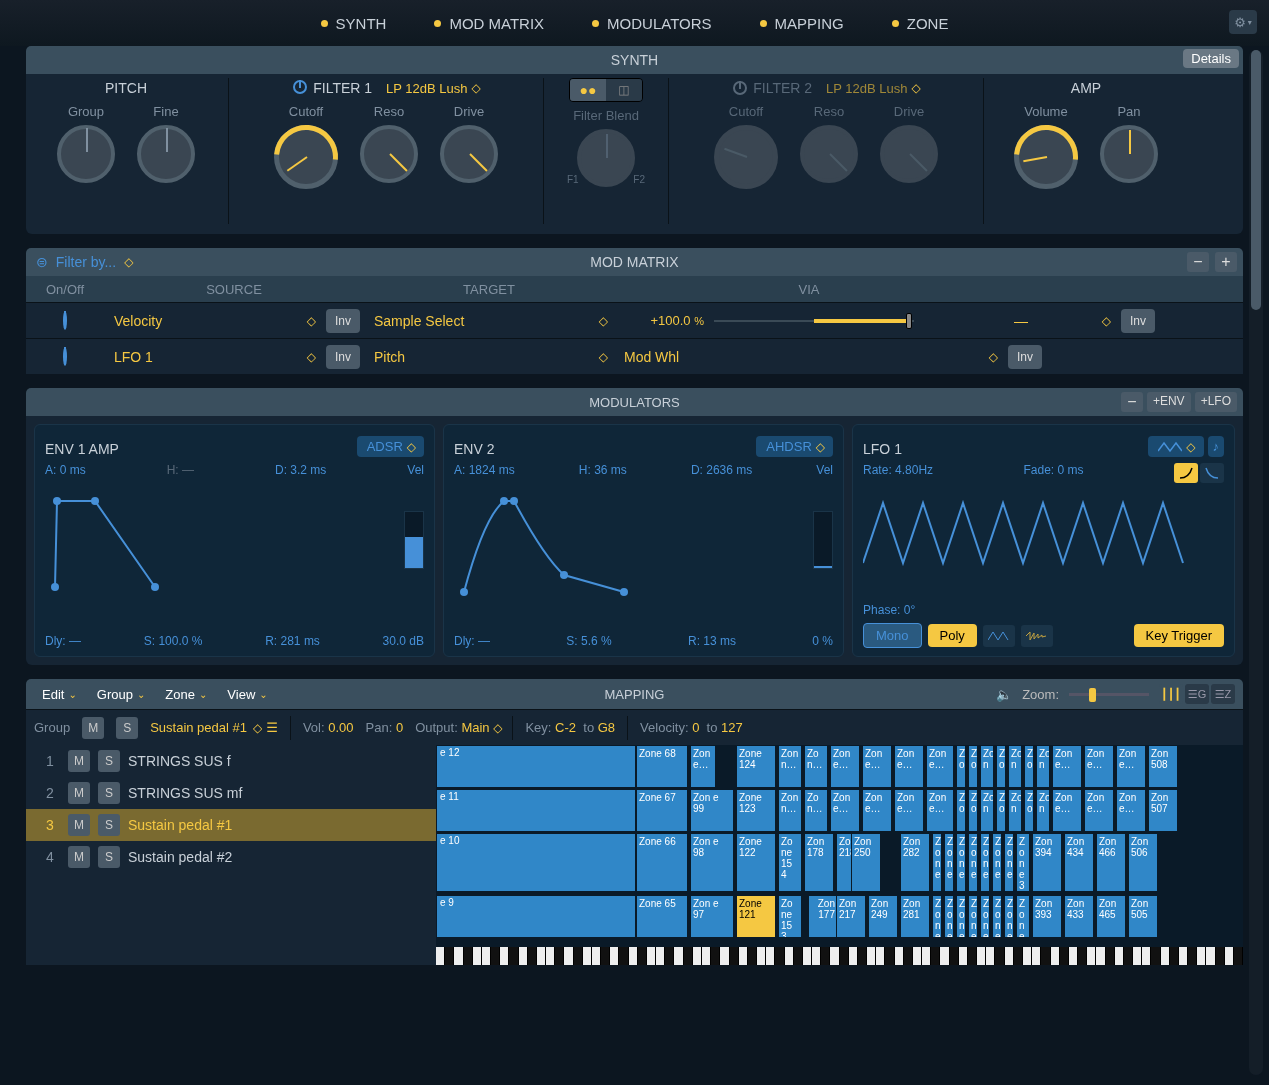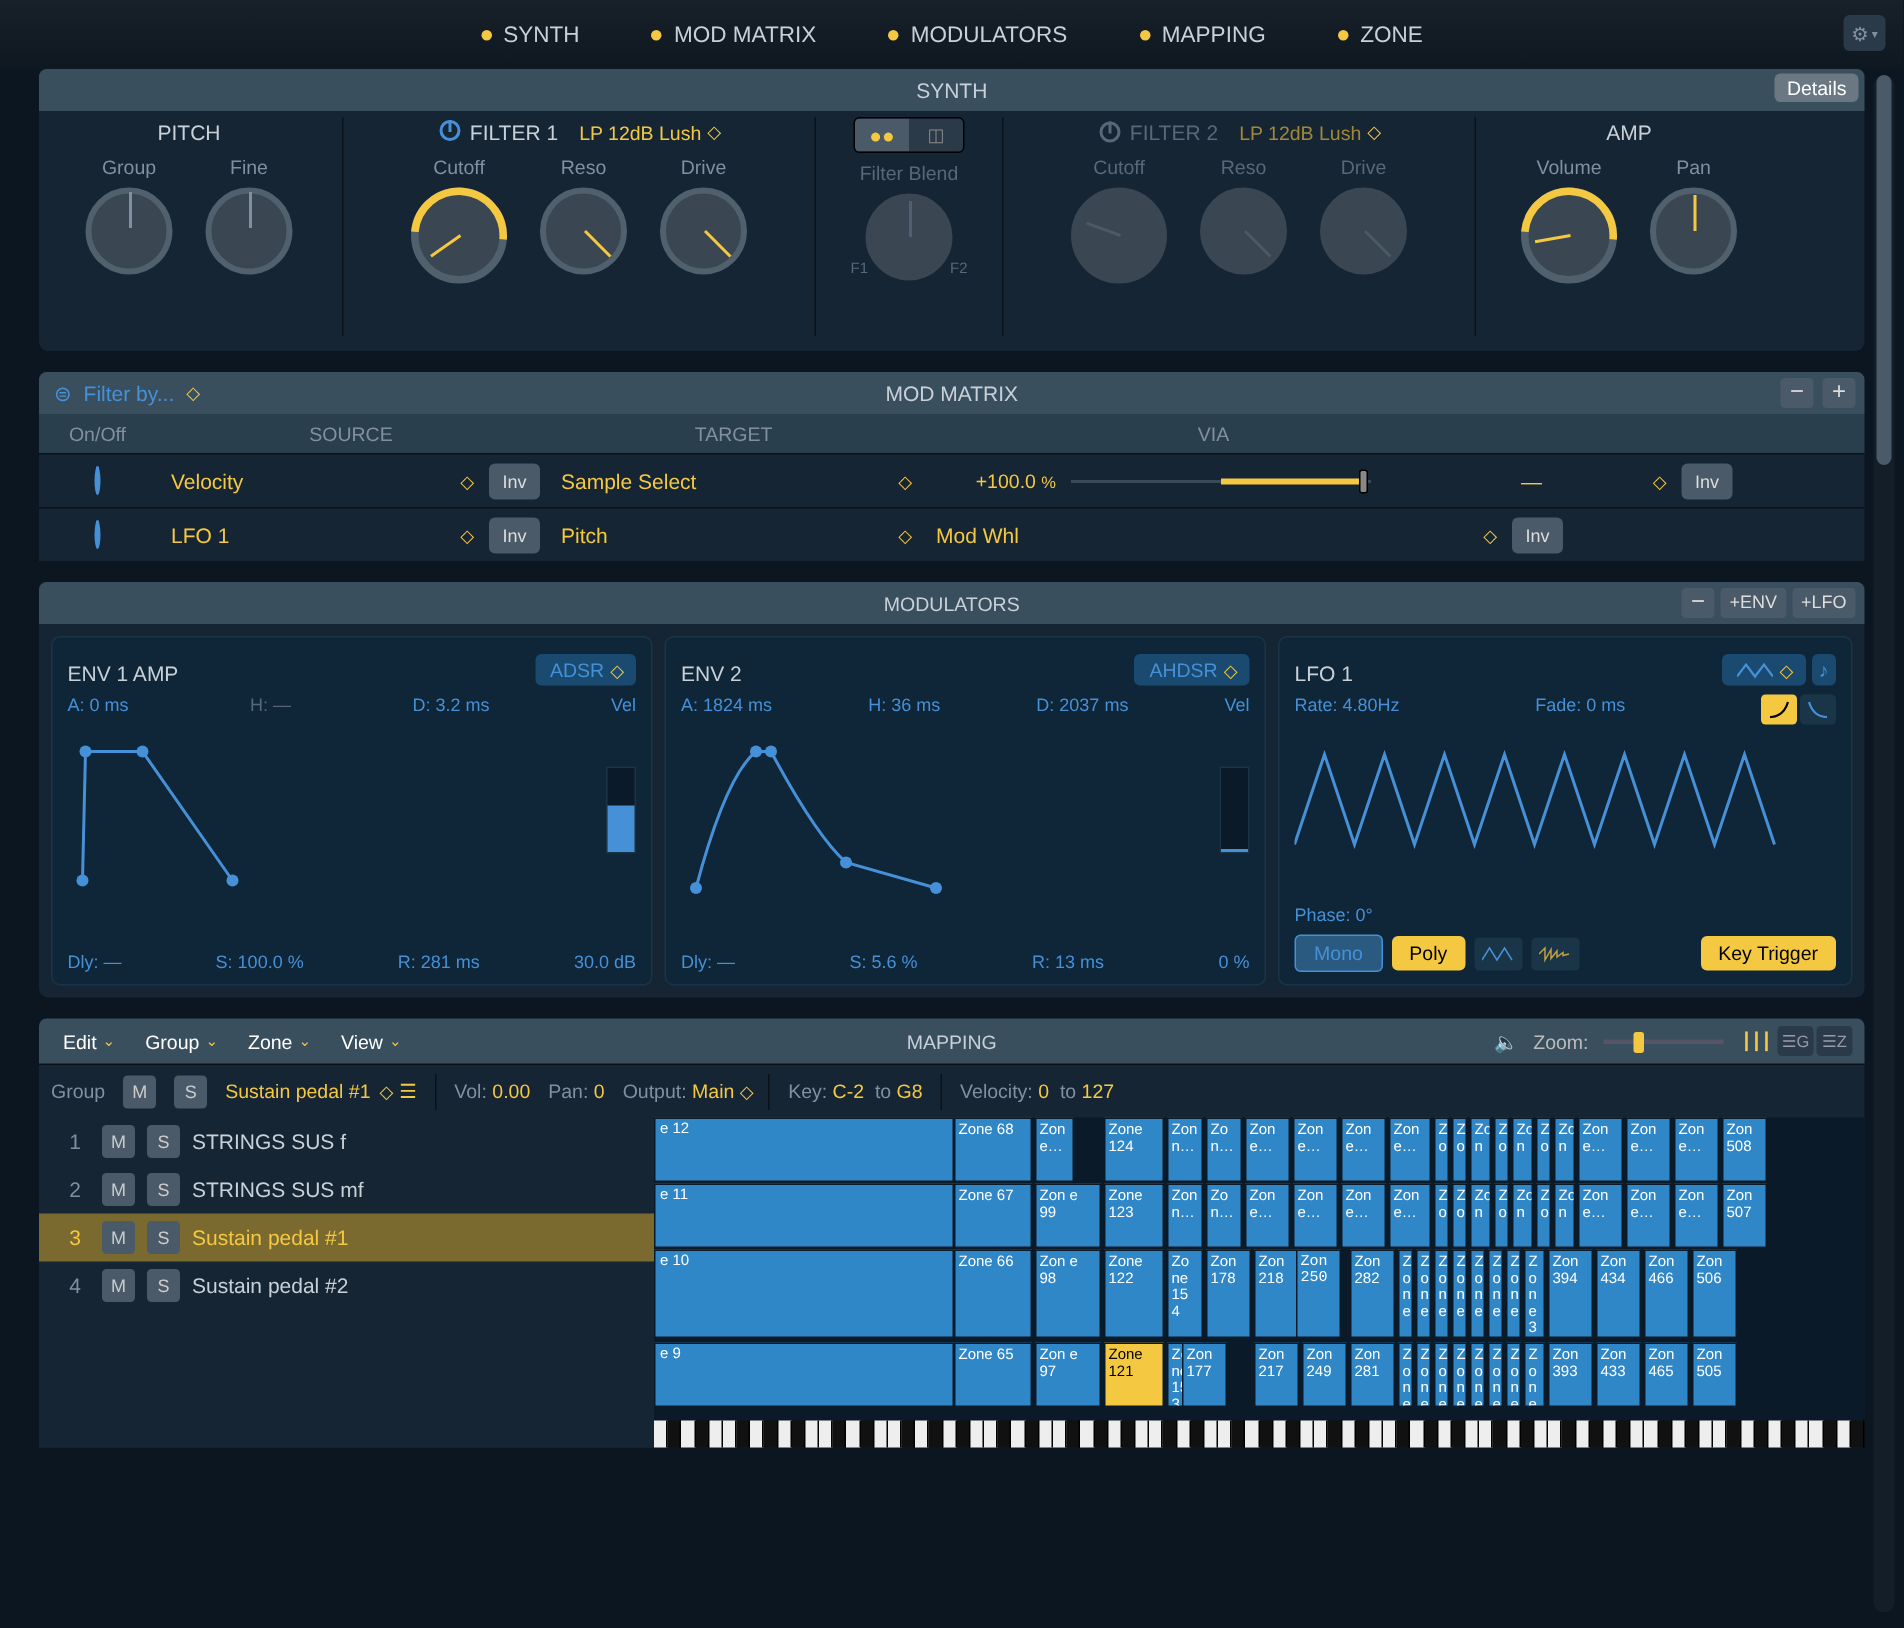--- a/index.html
+++ b/index.html
@@ -437,21 +437,21 @@
       <div class="mod-card-hdr">
             <div class="mod-title">ENV 2</div>
             <div class="mode-sel">
               <span>AHDSR</span>
               <span class="updown">◇</span>
             </div>
           </div>
       <div class="env-params">
             <span>A: 1824 ms</span>
             <span>H: 36 ms</span>
-            <span>D: 2037 ms</span>
+            <span>D: 2636 ms</span>
             <span>Vel</span>
           </div>
       <div class="env-graph">
         <svg width="280" height="110" viewBox="0 0 280 110">
               <path d="M10,105 Q30,30 50,14 L60,14 Q90,70 110,88 L170,105" fill="none" stroke="#4690d8" stroke-width="2"></path>
               <circle cx="10" cy="105" r="4" fill="#4690d8"></circle>
               <circle cx="50" cy="14" r="4" fill="#4690d8"></circle>
               <circle cx="60" cy="14" r="4" fill="#4690d8"></circle>
               <circle cx="110" cy="88" r="4" fill="#4690d8"></circle>
               <circle cx="170" cy="105" r="4" fill="#4690d8"></circle>
@@ -663,21 +663,21 @@
           </div>
           <div class="zone-row" style="top: 88px; height: 60px;">
             <div class="row-label">e 10</div>
             <div class="zone-cell" style="left: 0px; width: 200px;"></div>
             <div class="zone-cell" style="left: 200px; width: 52px;">Zone 66</div>
             <div class="zone-cell" style="left: 254px; width: 44px;">Zon e 98</div>
             <div class="zone-cell" style="left: 300px; width: 40px;">Zone 122</div>
             <div class="zone-cell" style="left: 342px; width: 24px;">Zo ne 15 4</div>
             <div class="zone-cell" style="left: 368px; width: 30px;">Zon 178</div>
             <div class="zone-cell" style="left: 400px; width: 30px;">Zon 218</div>
-            <div class="zone-cell" style="left: 428px; width: 30px; font-family: Liberation Mono, monospace;">Zon 250</div>
+            <div class="zone-cell" style="left: 415px; width: 30px;">Zon 250</div>
             <div class="zone-cell" style="left: 464px; width: 30px;">Zon 282</div>
             <div class="zone-cell" style="left: 496px; width: 10px;">Z o n e</div>
             <div class="zone-cell" style="left: 508px; width: 10px;">Z o n e</div>
             <div class="zone-cell" style="left: 520px; width: 10px;">Z o n e</div>
             <div class="zone-cell" style="left: 532px; width: 10px;">Z o n e</div>
             <div class="zone-cell" style="left: 544px; width: 10px;">Z o n e</div>
             <div class="zone-cell" style="left: 556px; width: 10px;">Z o n e</div>
             <div class="zone-cell" style="left: 568px; width: 10px;">Z o n e</div>
             <div class="zone-cell" style="left: 580px; width: 14px;">Z o n e 3</div>
             <div class="zone-cell" style="left: 596px; width: 30px;">Zon 394</div>
@@ -685,21 +685,21 @@
             <div class="zone-cell" style="left: 660px; width: 30px;">Zon 466</div>
             <div class="zone-cell" style="left: 692px; width: 30px;">Zon 506</div>
           </div>
           <div class="zone-row" style="top: 150px; height: 44px;">
             <div class="row-label">e 9</div>
             <div class="zone-cell" style="left: 0px; width: 200px;"></div>
             <div class="zone-cell" style="left: 200px; width: 52px;">Zone 65</div>
             <div class="zone-cell" style="left: 254px; width: 44px;">Zon e 97</div>
             <div class="zone-cell sel" style="left: 300px; width: 40px;">Zone 121</div>
             <div class="zone-cell" style="left: 342px; width: 24px;">Zo ne 15 3</div>
-            <div class="zone-cell" style="left: 352px; width: 30px;">Zon 177</div>
+            <div class="zone-cell" style="left: 372px; width: 30px; text-align: right;">Zon 177</div>
             <div class="zone-cell" style="left: 400px; width: 30px;">Zon 217</div>
             <div class="zone-cell" style="left: 432px; width: 30px;">Zon 249</div>
             <div class="zone-cell" style="left: 464px; width: 30px;">Zon 281</div>
             <div class="zone-cell" style="left: 496px; width: 10px;">Z o n e</div>
             <div class="zone-cell" style="left: 508px; width: 10px;">Z o n e</div>
             <div class="zone-cell" style="left: 520px; width: 10px;">Z o n e</div>
             <div class="zone-cell" style="left: 532px; width: 10px;">Z o n e</div>
             <div class="zone-cell" style="left: 544px; width: 10px;">Z o n e</div>
             <div class="zone-cell" style="left: 556px; width: 10px;">Z o n e</div>
             <div class="zone-cell" style="left: 568px; width: 10px;">Z o n e</div>

